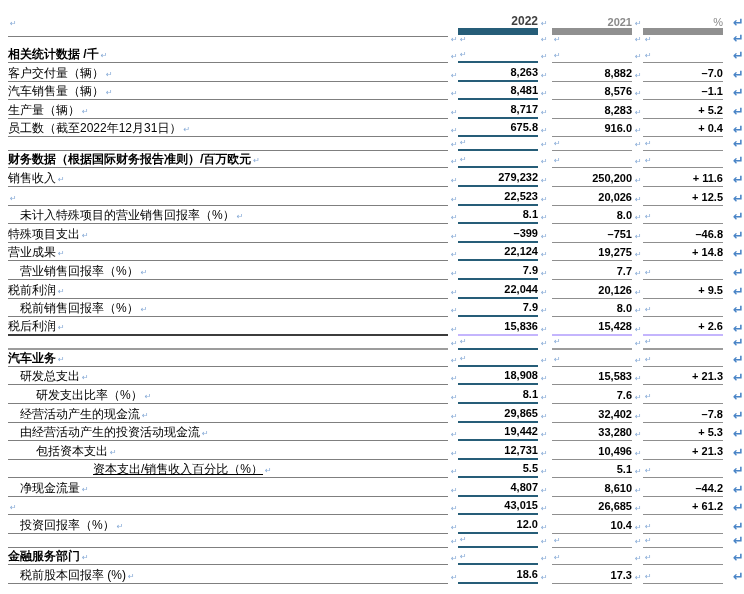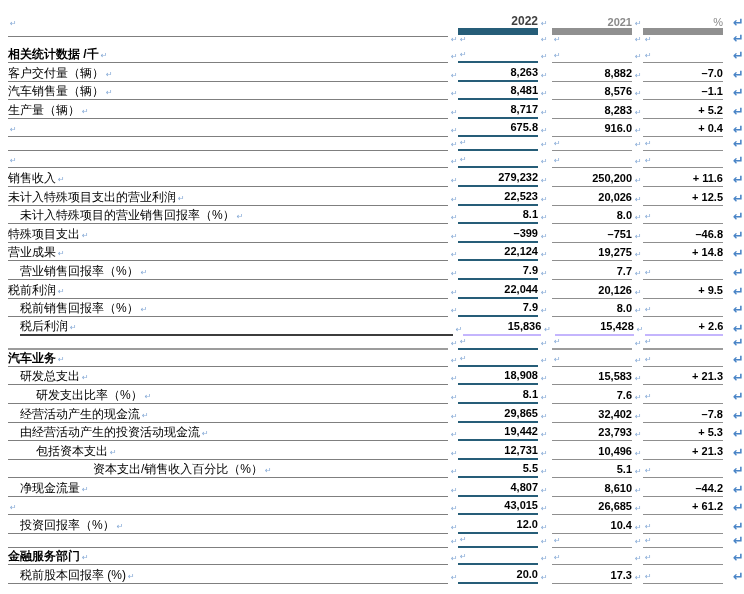--- a/index.html
+++ b/index.html
@@ -36,42 +36,42 @@
   .num{font-size:11px;font-weight:700;line-height:12px;white-space:nowrap;}
   .hdr-cur{font-size:12px;font-weight:700;color:#404040;}
   .hdr-pri{font-size:11px;font-weight:700;color:#8a8a8a;}
   .hdr-pct{font-size:11px;color:#8a8a8a;}
 
   
   .bd .c-label{border-bottom:1px solid #7f7f7f;}
   .bd .c-num.col1{border-bottom:2px solid #265d78;}
   .bd .c-num.col2,.bd .c-num.col3{border-bottom:1px solid #8f8f8f;}
   
-  .bdark .c-label{border-bottom:2px solid #3c3c3c;margin-left:12px;}
+  .bdark .c-label{border-bottom:2px solid #3c3c3c;}
   .bdark .c-num.col1,.bdark .c-num.col2,.bdark .c-num.col3{border-bottom:2px solid #c4b5fd;margin-top:12px;}
   
   .bthick .c-label{border-bottom:2px solid #9c9c9c;}
   .bthick .c-num.col1{border-bottom:2px solid #265d78;}
   .bthick .c-num.col2,.bthick .c-num.col3{border-bottom:2px solid #9c9c9c;}
 
   
   .bar{width:80px;height:7px;align-self:flex-end;}
   .bar-accent{background:#265d78;}
   .bar-gray{background:#909090;}
   .row-bars .c-label{border-bottom:1px solid #7f7f7f;}
 
   
   .mk{font-family:"DejaVu Sans",sans-serif;font-size:8px;line-height:9px;color:#85a9d6;margin-left:2px;}
   .mkb{font-size:13px;line-height:13px;font-weight:700;color:#4a85c7;margin-left:0;}
   .mk-cell{padding-left:1px;}
 
   
   .ind-1{padding-left:12px;}
   .ind-2{padding-left:28px;}
-  .ind-3{padding-left:85px;}
+  .ind-3{padding-left:85px;text-decoration:underline;}
 </style>
 </head>
 <body>
 
 <div id="doc">
 
   <div class="row row-header">
     <div class="c-label">
         <span class="mk">↵</span>
       </div>
@@ -242,20 +242,21 @@
         </div>
         <div class="c-num col3">
           <span class="num">+ 5.2</span>
         </div>
         <div class="c-right">
           <span class="mk mkb">↵</span>
         </div>
       </div>
       <div class="row row-data bd">
         <div class="c-label">
+          <span class="lbl">员工数（截至2022年12月31日）</span>
           <span class="mk">↵</span>
         </div>
         <div class="g1 mk-cell">
           <span class="mk">↵</span>
         </div>
         <div class="c-num col1">
           <span class="num">675.8</span>
         </div>
         <div class="g2 mk-cell">
           <span class="mk">↵</span>
@@ -292,20 +293,21 @@
         </div>
         <div class="c-num col3" style="justify-content: flex-start;">
           <span class="mk">↵</span>
         </div>
         <div class="c-right">
           <span class="mk mkb">↵</span>
         </div>
       </div>
       <div class="row row-section bd">
         <div class="c-label">
+          <span class="lbl lbl-bold">财务数据（根据国际财务报告准则）/百万欧元</span>
           <span class="mk">↵</span>
         </div>
         <div class="g1 mk-cell">
           <span class="mk">↵</span>
         </div>
         <div class="c-num col1" style="justify-content: flex-start;">
           <span class="mk">↵</span>
         </div>
         <div class="g2 mk-cell">
           <span class="mk">↵</span>
@@ -345,21 +347,20 @@
         </div>
         <div class="c-num col3">
           <span class="num">+ 11.6</span>
         </div>
         <div class="c-right">
           <span class="mk mkb">↵</span>
         </div>
       </div>
       <div class="row row-data bd">
         <div class="c-label">
-          <span class="lbl">未计入特殊项目支出的营业利润</span>
           <span class="mk">↵</span>
         </div>
         <div class="g1 mk-cell">
           <span class="mk">↵</span>
         </div>
         <div class="c-num col1">
           <span class="num">22,523</span>
         </div>
         <div class="g2 mk-cell">
           <span class="mk">↵</span>
@@ -706,21 +707,21 @@
         <div class="g1 mk-cell">
           <span class="mk">↵</span>
         </div>
         <div class="c-num col1">
           <span class="num">19,442</span>
         </div>
         <div class="g2 mk-cell">
           <span class="mk">↵</span>
         </div>
         <div class="c-num col2">
-          <span class="num">23,793</span>
+          <span class="num">33,280</span>
         </div>
         <div class="g3 mk-cell">
           <span class="mk">↵</span>
         </div>
         <div class="c-num col3">
           <span class="num">+ 5.3</span>
         </div>
         <div class="c-right">
           <span class="mk mkb">↵</span>
         </div>
@@ -912,21 +913,21 @@
       </div>
       <div class="row row-data bd">
         <div class="c-label">
           <span class="lbl ind-1">税前股本回报率 (%)</span>
           <span class="mk">↵</span>
         </div>
         <div class="g1 mk-cell">
           <span class="mk">↵</span>
         </div>
         <div class="c-num col1">
-          <span class="num">20.0</span>
+          <span class="num">18.6</span>
         </div>
         <div class="g2 mk-cell">
           <span class="mk">↵</span>
         </div>
         <div class="c-num col2">
           <span class="num">17.3</span>
         </div>
         <div class="g3 mk-cell">
           <span class="mk">↵</span>
         </div>

